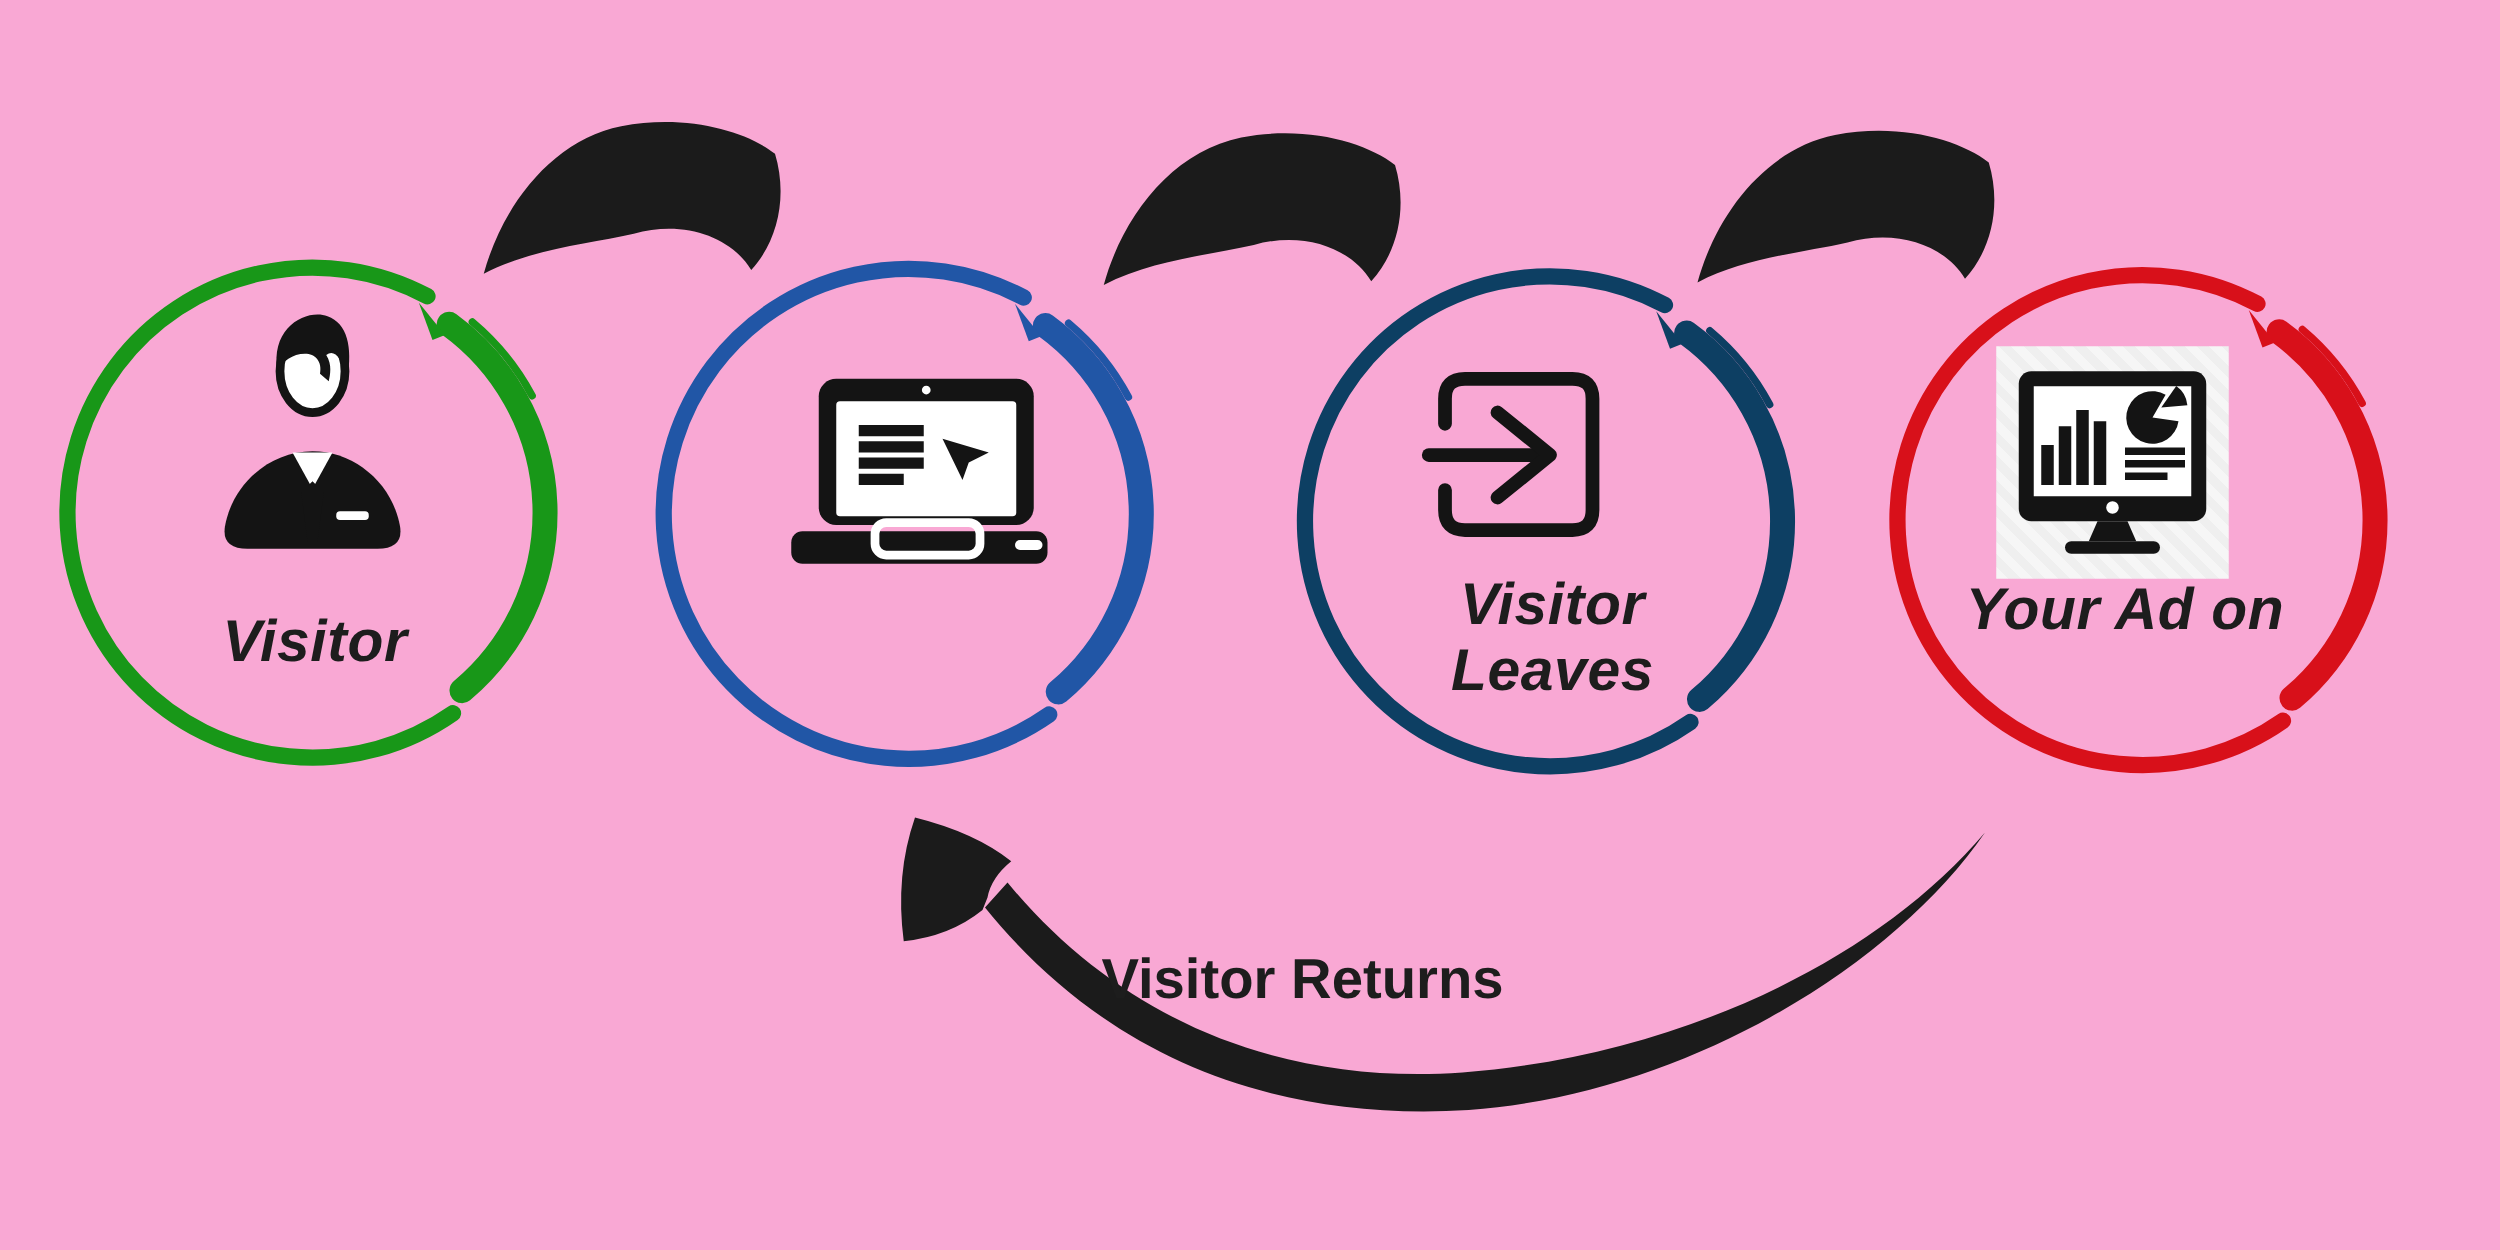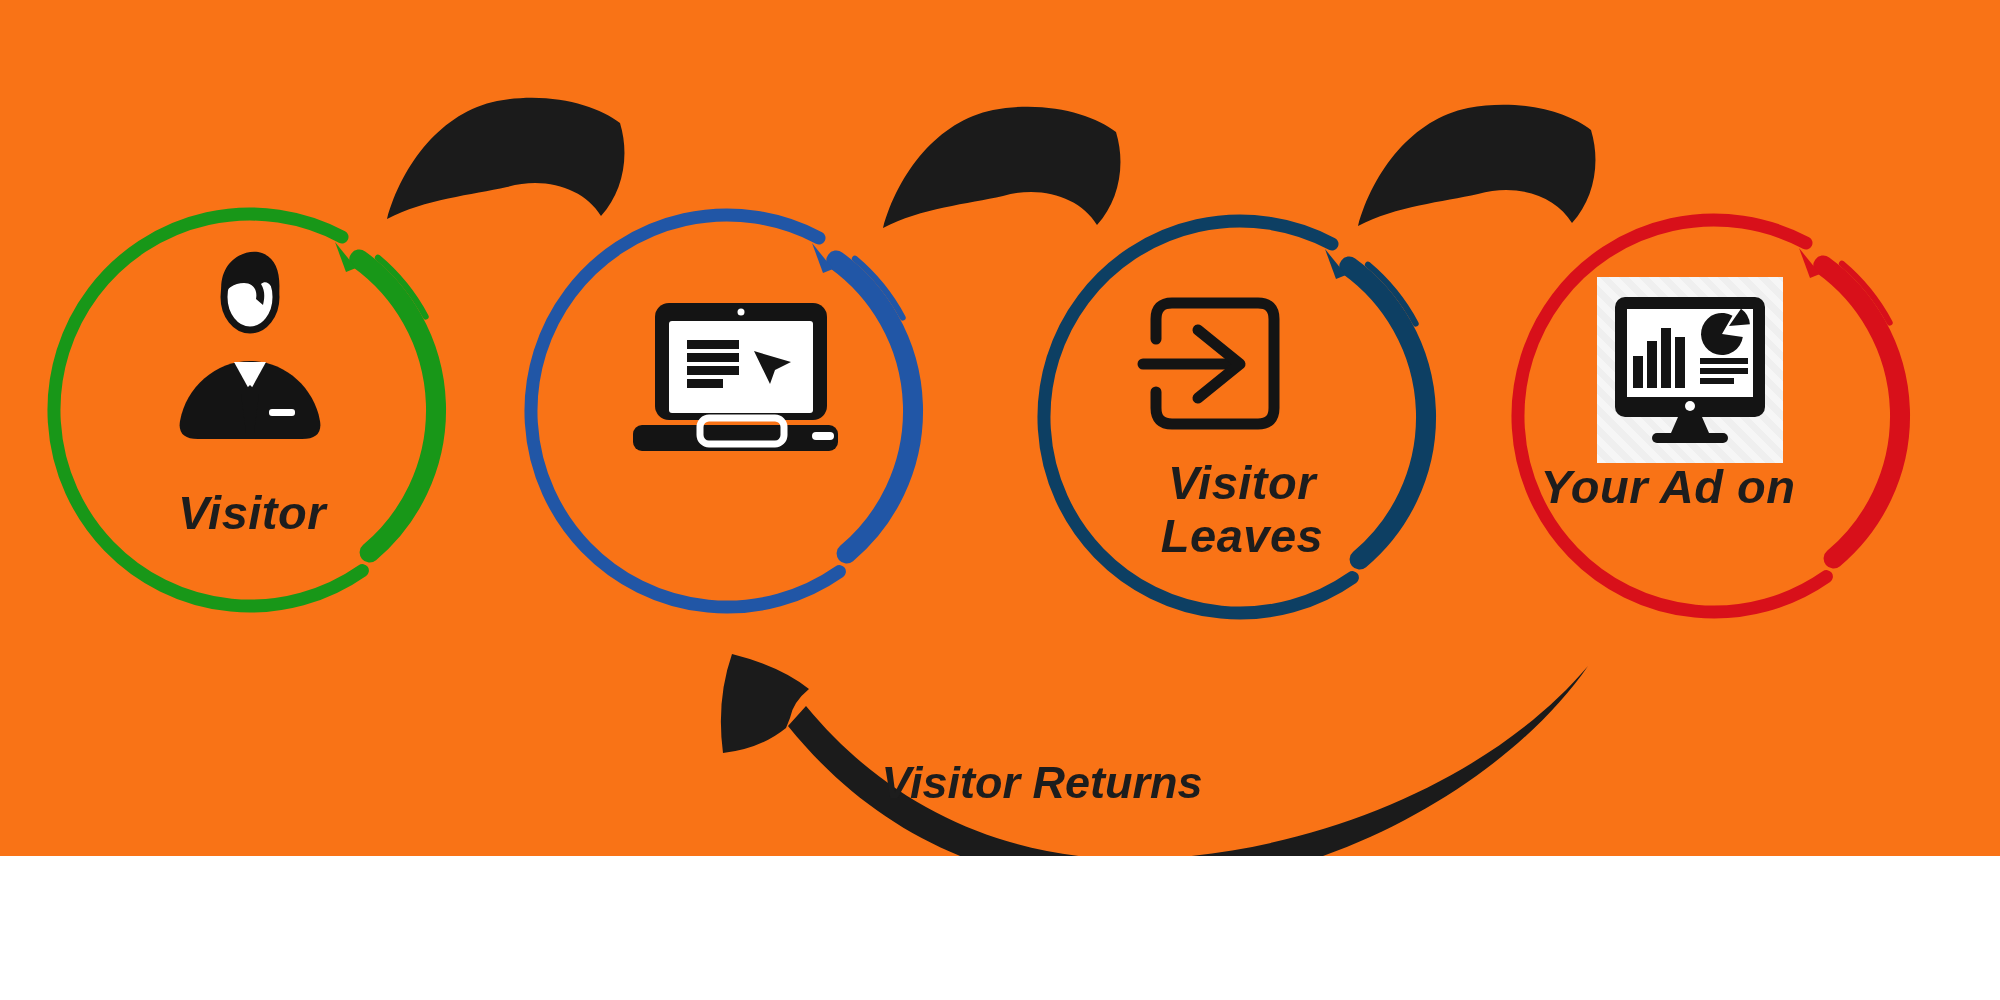--- a/index.html
+++ b/index.html
@@ -1,28 +1,28 @@
 <!DOCTYPE html>
 <html><head>
 <meta charset="utf-8">
 <style>
   html,body{margin:0;padding:0;background:#fff;}
   #stage{
-    position:relative;width:2000px;height:856px;background:#f97316;overflow:hidden;
+    position:relative;width:2000px;height:1000px;background:#f9a8d4;overflow:hidden;
     font-family:"Liberation Sans","DejaVu Sans",sans-serif;
   }
   #diagram-canvas{position:absolute;left:0;top:0;width:2000px;height:1000px;}
   .step-label{
     position:absolute;width:320px;text-align:center;
     font-style:italic;font-weight:600;color:#1d1d1d;
     font-size:47px;line-height:53px;letter-spacing:.5px;white-space:nowrap;
   }
   .return-label{
     position:absolute;width:440px;text-align:center;
-    font-style:italic;font-weight:600;color:#1d1d1d;
+    font-weight:600;color:#1d1d1d;
     font-size:45px;line-height:50px;white-space:nowrap;
   }
   .ad-watermark{
     position:absolute;left:1597px;top:277px;width:186px;height:186px;
     background:repeating-linear-gradient(45deg,#f6f6f6 0 7px,#efefef 7px 14px);
   }
 </style>
 </head>
 <body>
 
@@ -127,19 +127,19 @@
   </svg>
 
   <div class="step-label" style="left:92px;top:486px;">Visitor</div>
 
 
   <div class="step-label" style="left:1082px;top:456px;">
     <div>Visitor</div>
     <div>Leaves</div>
   </div>
 
-  <div class="step-label" style="left:1508px;top:460px;">
+  <div class="step-label" style="left:1540px;top:460px;">
     <div>Your Ad on</div>
   </div>
 
   <div class="return-label" style="left:822px;top:758px;">Visitor Returns</div>
 
 </div>
 
 </body></html>

